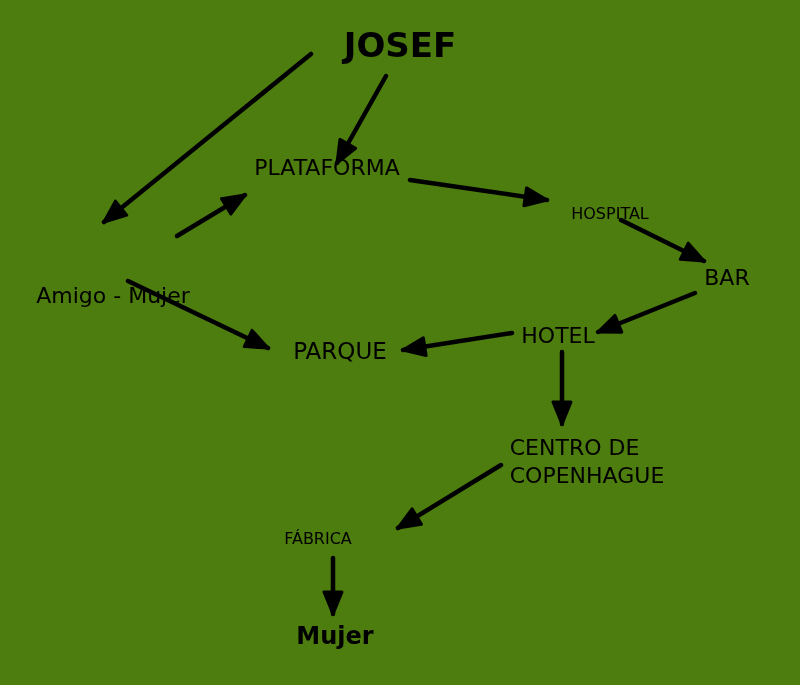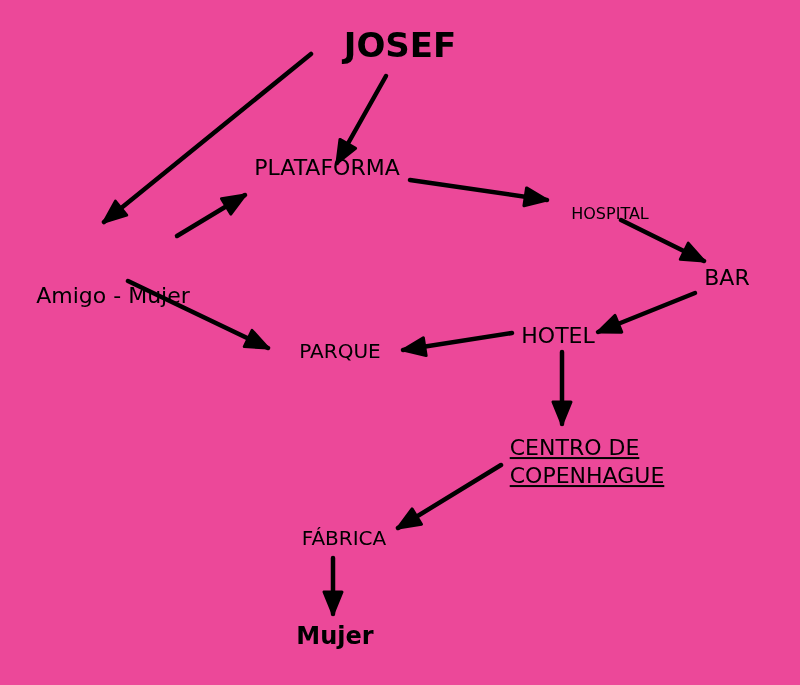--- a/index.html
+++ b/index.html
@@ -4,21 +4,21 @@
 <style>
   html, body {
     margin: 0;
     padding: 0;
     background: #ffffff;
   }
   .canvas {
     position: relative;
     width: 800px;
     height: 685px;
-    background: #ec4899;
+    background: #4d7c0f;
     font-family: "DejaVu Sans", "Liberation Sans", sans-serif;
     overflow: hidden;
   }
   .edges-layer {
     position: absolute;
     left: 0;
     top: 0;
     width: 800px;
     height: 685px;
   }
@@ -63,19 +63,19 @@
         <line x1="333" y1="558" x2="333" y2="614" class="edge" stroke="#000000" marker-end="url(#arrowhead)"></line>
       </g>
   </svg>
   <div>
       <div class="node bold" style="left: 400px; top: 46px; font-size: 34px; color: rgb(0, 0, 0);">JOSEF</div>
       <div class="node" style="left: 327px; top: 168px; font-size: 22px; color: rgb(0, 0, 0);">PLATAFORMA</div>
       <div class="node" style="left: 610px; top: 194px; font-size: 16px; color: rgb(0, 0, 0); margin-top: 20px;">HOSPITAL</div>
       <div class="node" style="left: 113px; top: 255px; font-size: 22px; color: rgb(0, 0, 0); margin-top: 41px;">Amigo - Mujer</div>
       <div class="node" style="left: 727px; top: 278px; font-size: 22px; color: rgb(0, 0, 0);">BAR</div>
       <div class="node" style="left: 558px; top: 336px; font-size: 22px; color: rgb(0, 0, 0); text-align: center;">HOTEL</div>
-      <div class="node" style="left: 340px; top: 352px; font-size: 20px; color: rgb(0, 0, 0);">PARQUE</div>
-      <div class="node" style="left: 587px; top: 462px; font-size: 22px; color: rgb(0, 0, 0); text-decoration: underline;">CENTRO DE
+      <div class="node" style="left: 340px; top: 352px; font-size: 23px; color: rgb(0, 0, 0);">PARQUE</div>
+      <div class="node" style="left: 587px; top: 462px; font-size: 22px; color: rgb(0, 0, 0);">CENTRO DE
 COPENHAGUE</div>
-      <div class="node" style="left: 344px; top: 539px; font-size: 20px; color: rgb(0, 0, 0);">FÁBRICA</div>
+      <div class="node" style="left: 318px; top: 539px; font-size: 16px; color: rgb(0, 0, 0);">FÁBRICA</div>
       <div class="node bold" style="left: 335px; top: 636px; font-size: 24px; color: rgb(0, 0, 0);">Mujer</div>
     </div>
 </div>
 
 </body></html>

